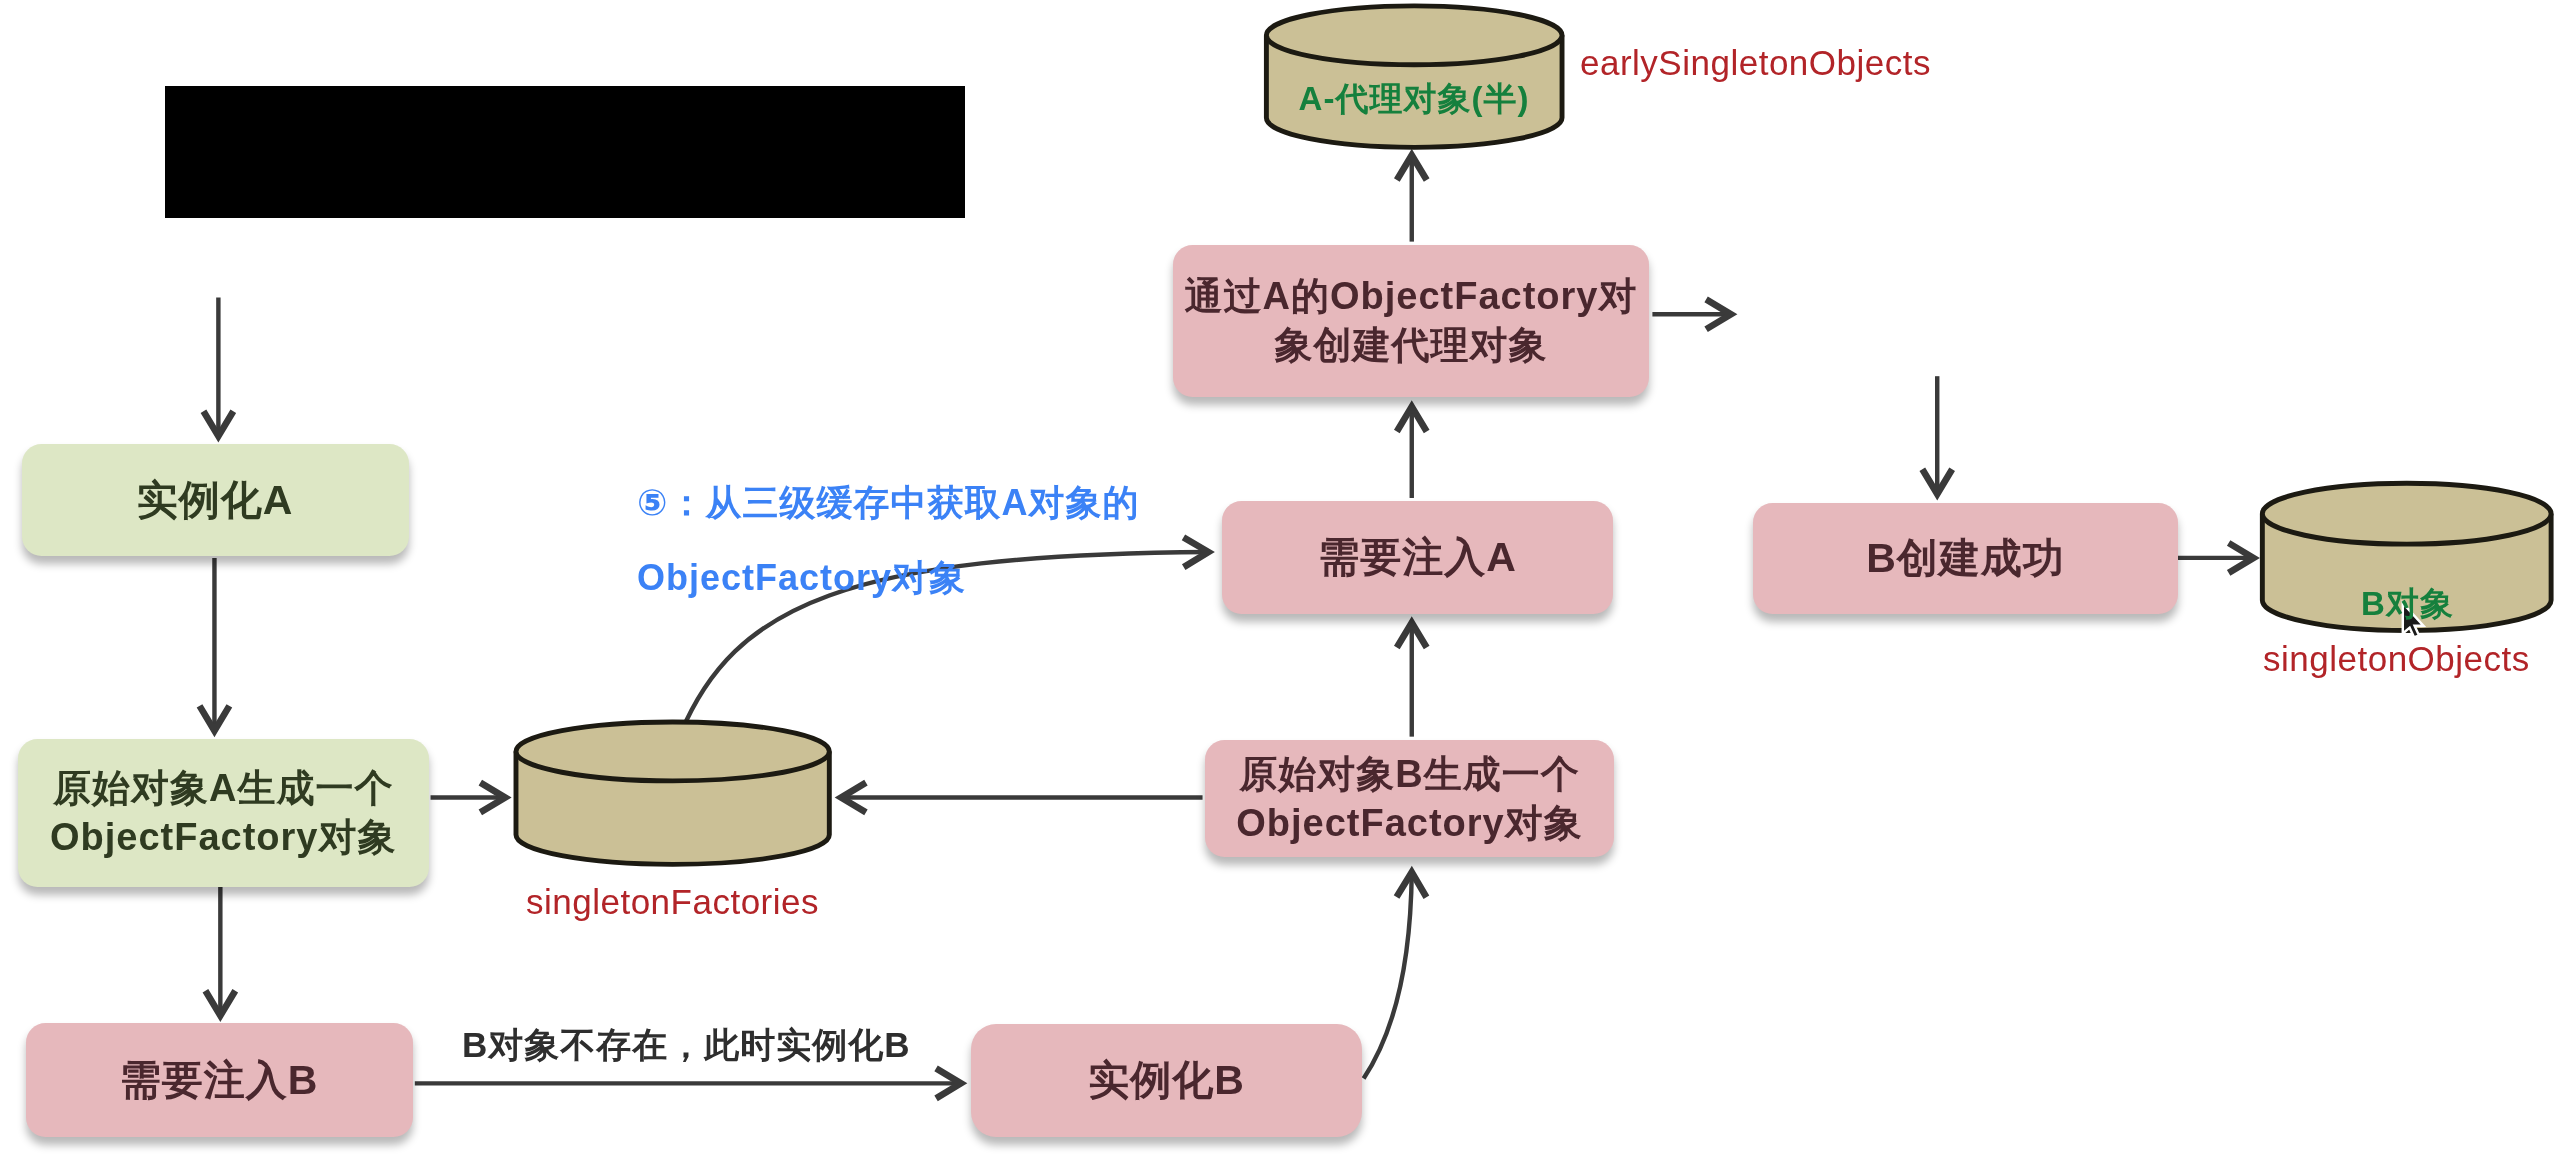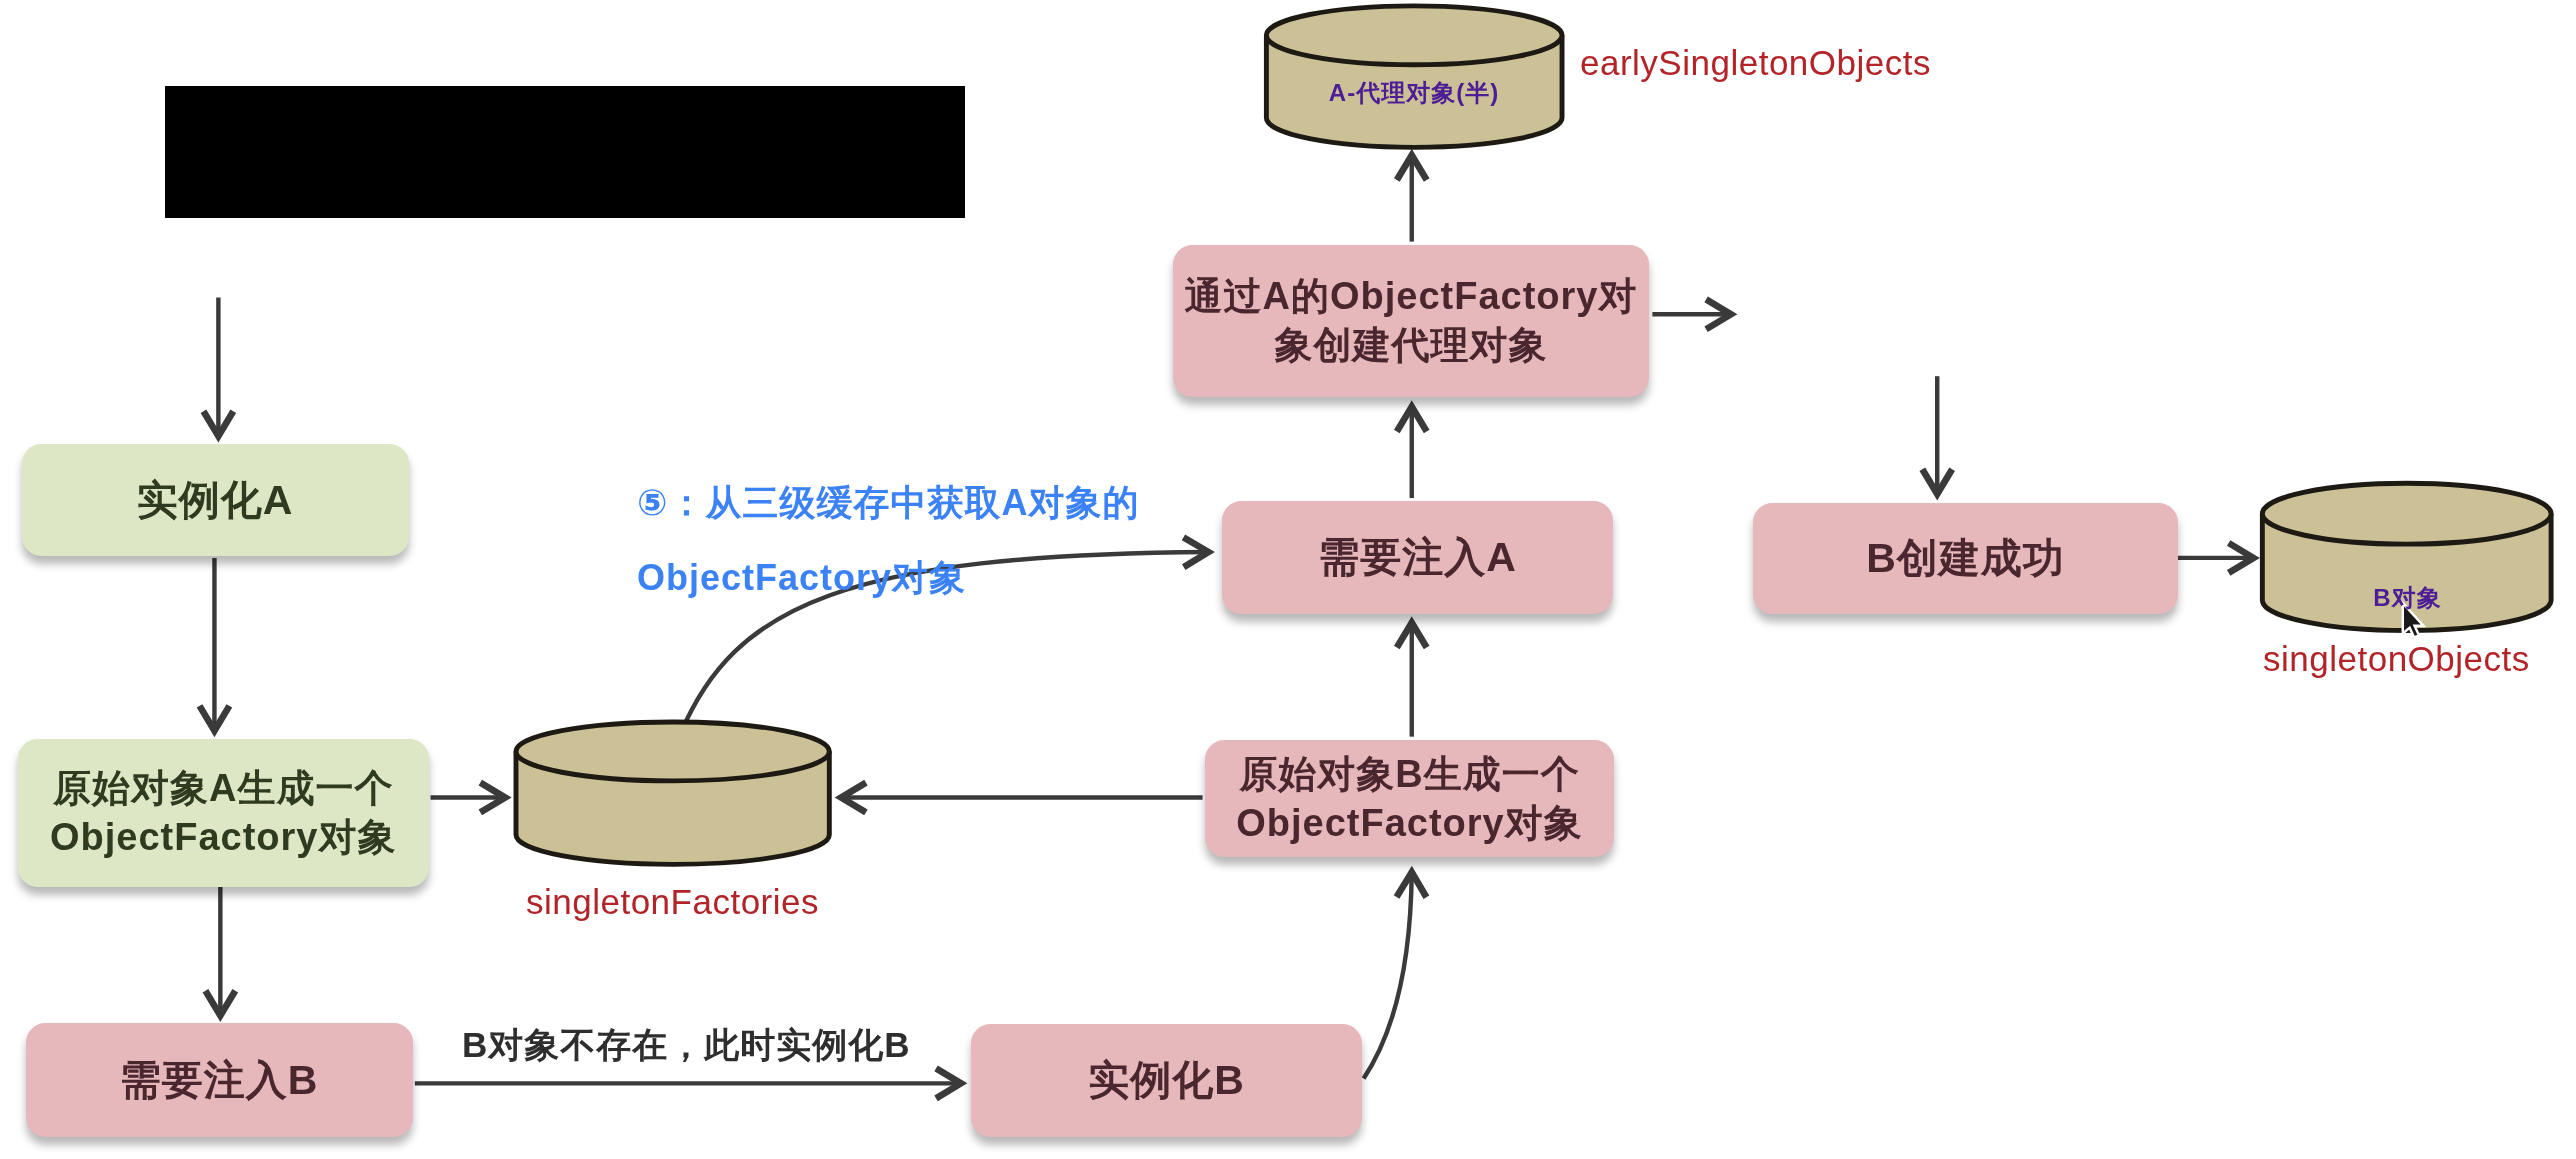--- a/index.html
+++ b/index.html
@@ -19,21 +19,21 @@
     line-height:1.28;
     letter-spacing:1px;
   }
   .node.pink{background:#e6b8bc;color:#4a272e;}
   .node.green{background:#dde7c5;color:#2f3b21;}
   .node .ln{display:block;}
   .fs42{font-size:41px;font-weight:600;}
   .fs39{font-size:38px;font-weight:600;}
   .cyl-label{
     position:absolute;text-align:center;
-    color:#4c1d95;font-size:24px;font-weight:600;letter-spacing:1px;
+    color:#15803d;font-size:33px;font-weight:600;letter-spacing:1px;
   }
   .red-label{
     position:absolute;
     color:#b22428;font-size:35px;font-weight:500;letter-spacing:0.5px;
     white-space:nowrap;
   }
   .note{
     position:absolute;
     color:#3b82f6;font-size:36px;font-weight:700;letter-spacing:1px;
   }
@@ -110,21 +110,21 @@
 
   <div class="node green fs39" style="left:17.7px;top:739px;width:411px;height:148px;">
     <span class="ln">原始对象A生成一个</span>
     <span class="ln">ObjectFactory对象</span>
   </div>
 
   <div class="node pink fs42" style="left:25.5px;top:1023px;width:387px;height:114px;">
     <span class="ln">需要注入B</span>
   </div>
 
-  <div class="node pink fs42" style="left:971px;top:1024px;width:391px;height:113px;">
+  <div class="node pink fs42" style="left:971px;top:1024px;width:391px;height:113px;border-radius:25px;">
     <span class="ln">实例化B</span>
   </div>
 
   <div class="node pink fs39" style="left:1205px;top:740px;width:409px;height:117px;">
     <span class="ln">原始对象B生成一个</span>
     <span class="ln">ObjectFactory对象</span>
   </div>
 
   <div class="node pink fs42" style="left:1222px;top:501px;width:391px;height:113px;">
     <span class="ln">需要注入A</span>

